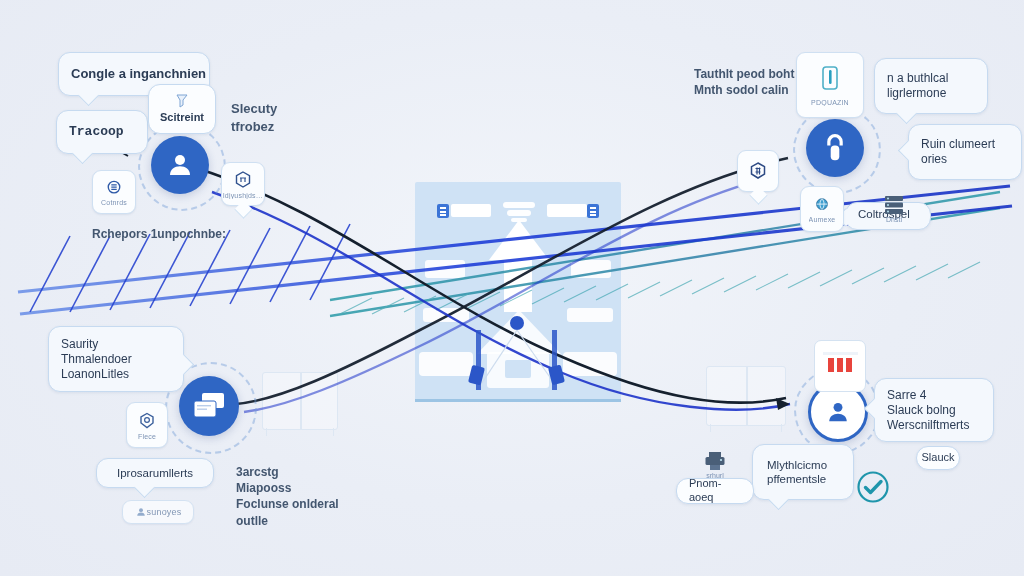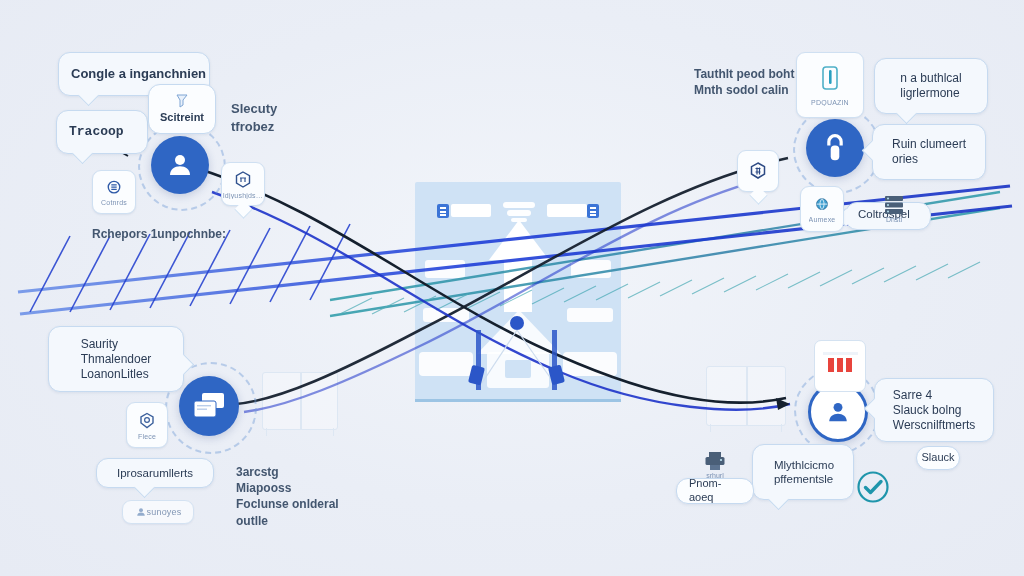--- a/index.html
+++ b/index.html
@@ -64,21 +64,20 @@
   }
 
   
   .bubble{
     position:absolute;background:#f4f8fd;
     border:1.5px solid #c6daf0;border-radius:12px;
     color:#2b3c55;line-height:1.25;
     padding:8px 12px;
     box-shadow:0 1px 3px rgba(60,90,140,.10);
     box-sizing:border-box;
-    align-items:center;
   }
   .bubble.plain{background:#fbfdff;}
   .bubble .t{display:block;white-space:nowrap;}
   .tail{
     position:absolute;width:14px;height:14px;background:#f4f8fd;
     border-right:1.5px solid #c6daf0;border-bottom:1.5px solid #c6daf0;
     transform:rotate(45deg);
   }
 
   
@@ -291,21 +290,21 @@
     </svg>
     <span class="t">Scitreint</span>
   </div>
 
   <div class="bubble abs" style="left:874px;top:58px;width:114px;height:56px;font-size:12px;display:flex;flex-direction:column;justify-content:center;">
     <span style="white-space:pre-line;">n a buthlcal
 ligrlermone</span>
     <span class="tail" style="left:24px;bottom:-8px;"></span>
   </div>
 
-  <div class="bubble abs" style="left:872px;top:124px;width:114px;height:56px;font-size:12px;display:flex;flex-direction:column;justify-content:center;">
+  <div class="bubble abs" style="left:908px;top:124px;width:114px;height:56px;font-size:12px;display:flex;flex-direction:column;justify-content:center;">
     <span style="white-space:pre-line;">Ruin clumeert
 ories</span>
     <span class="tail" style="left:-8px;top:18px;transform:rotate(135deg);"></span>
   </div>
 
   <div class="bubble abs" style="left:845px;top:202px;width:86px;height:28px;font-size:11.5px;display:flex;align-items:flex-end;">
     <span>Coltrospel</span>
     <span class="tail" style="left:-7px;top:8px;transform:rotate(135deg);width:12px;height:12px;"></span>
   </div>
 

